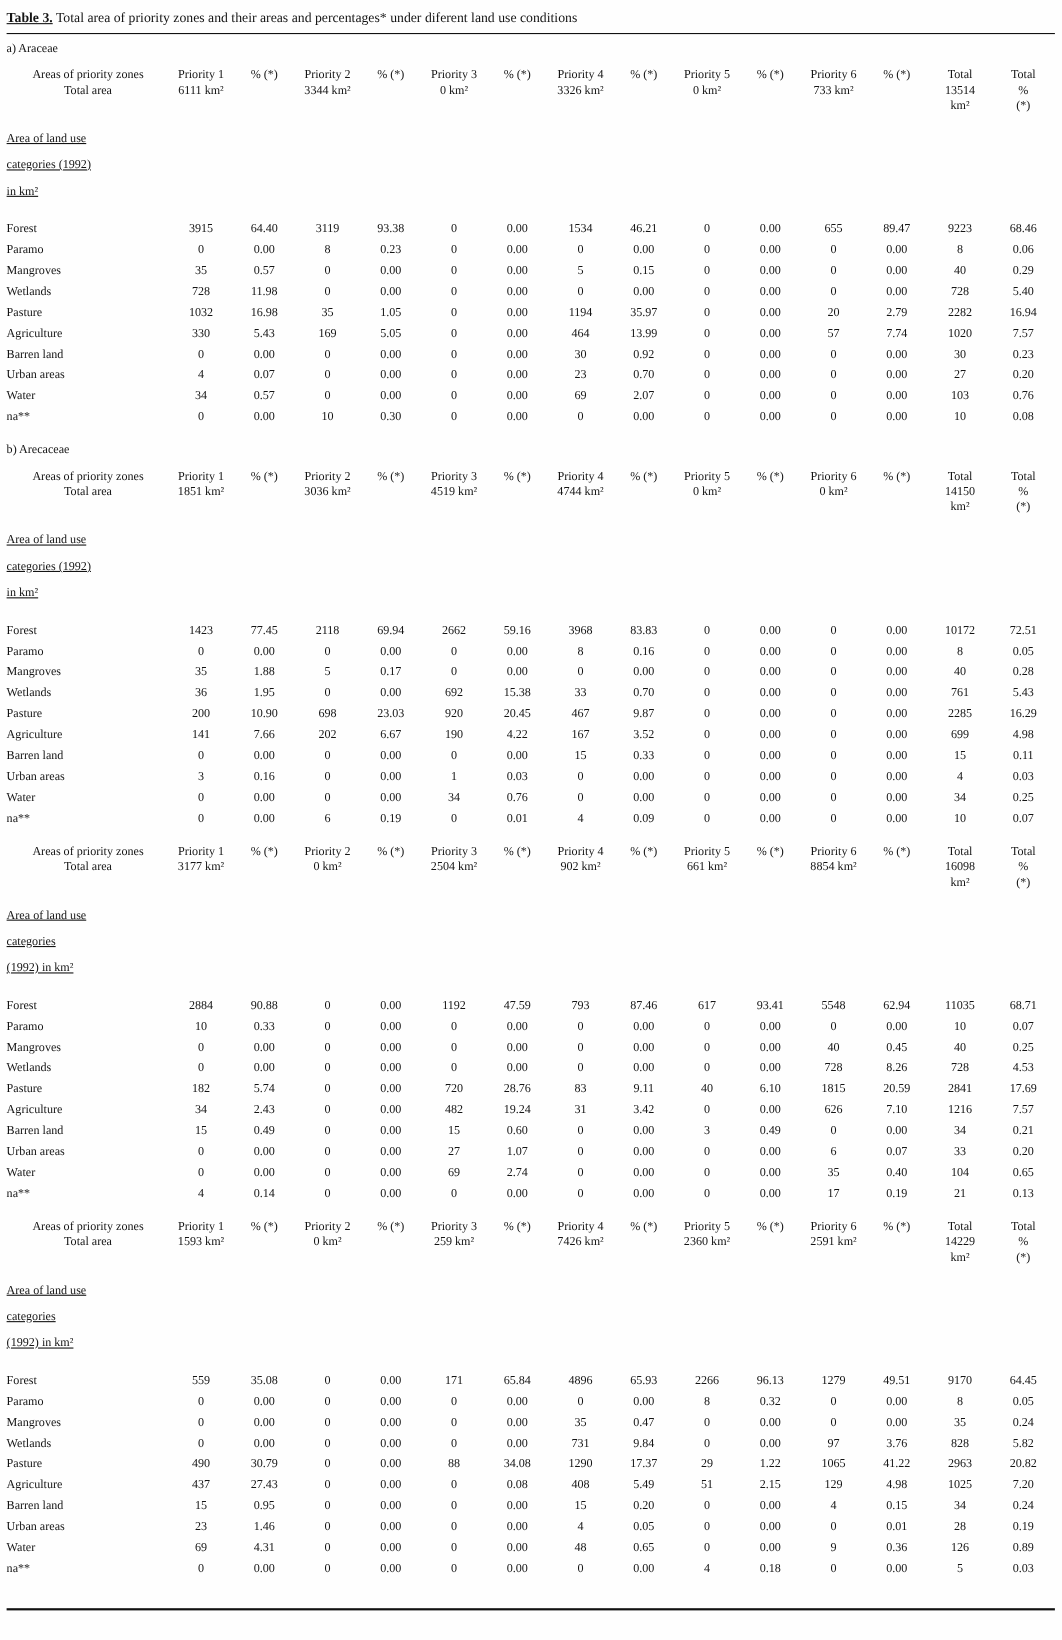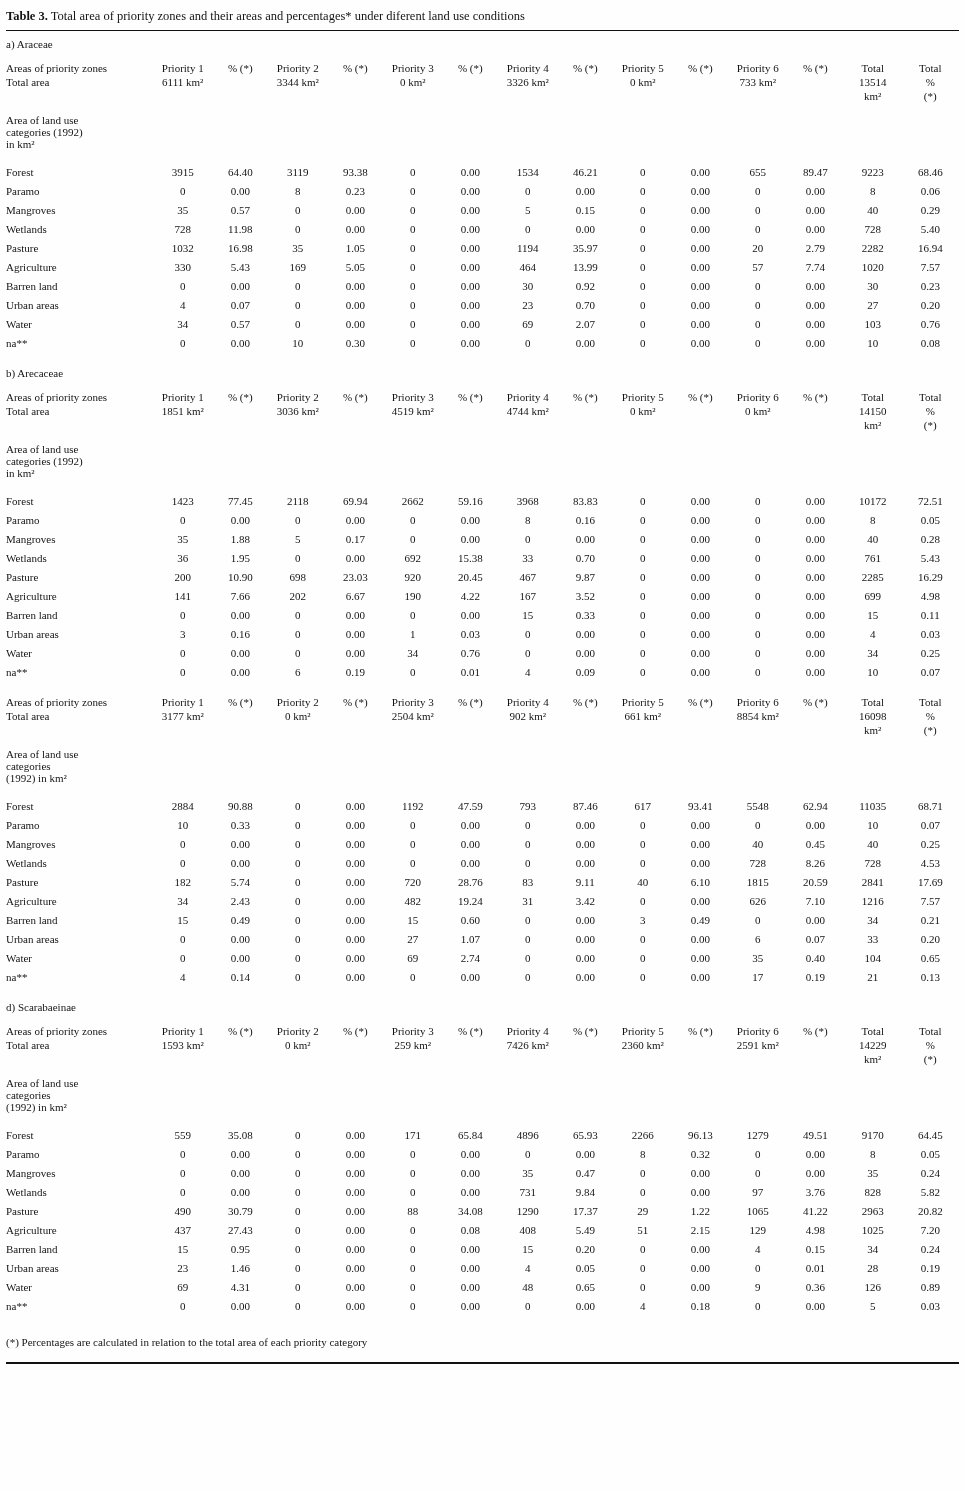--- a/index.html
+++ b/index.html
@@ -3,34 +3,34 @@
 <meta charset="utf-8">
 <style>
   html,body{margin:0;padding:0;}
   body{
     width:965px;height:1491px;box-sizing:border-box;
     background:#fefefe;color:#141414;
     font-family:"Liberation Serif","DejaVu Serif",serif;
     padding:6px 6px 0 6px;overflow:hidden;
   }
   .title-row{font-size:12.5px;line-height:16px;padding:2px 0 6px 0;}
-  .title-label{font-weight:bold;}
+  .title-label{font-weight:bold;text-decoration:underline;}
   .rule{border:none;border-top:1.6px solid #111;margin:0;}
   .rule.bottom{border-top-width:2px;}
   .section{margin-top:13px;}
   .section:first-of-type{margin-top:6px;}
   .sec-heading{font-weight:normal;font-size:11px;line-height:15px;margin-bottom:9px;}
   table{width:100%;border-collapse:collapse;table-layout:fixed;font-size:11px;}
   col.c-label{width:148px;}
   td{padding:0;vertical-align:top;text-align:center;line-height:19px;}
   td.label{text-align:left;}
-  tr.hdr td{line-height:14px;}
+  tr.hdr td{line-height:14px;text-align:center;}
   tr.spacer td{height:11px;line-height:11px;}
   tr.spacer2 td{height:13px;line-height:13px;}
-  td.landuse{line-height:12px;}
+  td.landuse{line-height:24px;text-decoration:underline;}
   .footnotes{margin-top:16px;font-size:11px;}
   .footnotes div{line-height:20px;}
   .rule-gap{height:10px;}
 </style>
 </head>
 <body>
 
 <div class="title-row">
   <span class="title-label">Table 3.</span>
   <span>Total area of priority zones and their areas and percentages* under diferent land use conditions</span>
@@ -691,21 +691,20 @@
             <td>0.00</td>
             <td>17</td>
             <td>0.19</td>
             <td>21</td>
             <td>0.13</td>
     </tr>
   </tbody>
       </table>
 </div>
 <div class="section">
-  <div class="sec-heading">d) Scarabaeinae</div>
   <table>
     <colgroup>
           <col class="c-label">
           <col class="c-num">
           <col class="c-num">
           <col class="c-num">
           <col class="c-num">
           <col class="c-num">
           <col class="c-num">
           <col class="c-num">
@@ -913,16 +912,15 @@
             <td>0.00</td>
             <td>5</td>
             <td>0.03</td>
     </tr>
   </tbody>
       </table>
 </div>
   </div>
 
 <div class="footnotes">
-  <div>(*) Percentages are calculated in relation to the total area of each priority category</div>
 </div>
 <div class="rule-gap"></div>
 <hr class="rule bottom">
 
 </body></html>

